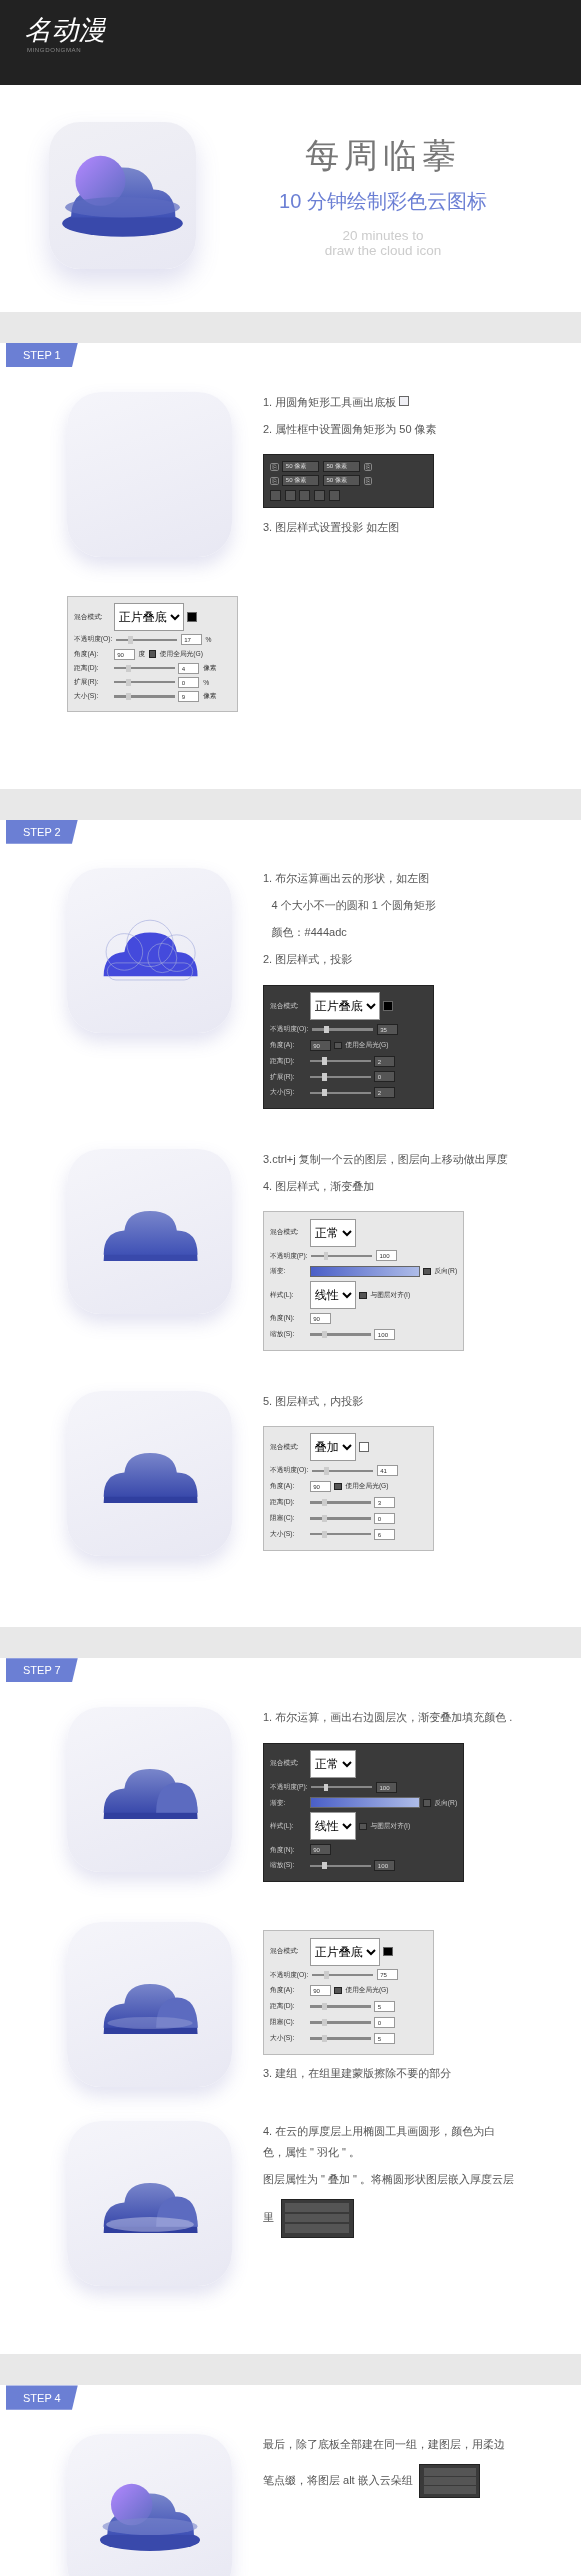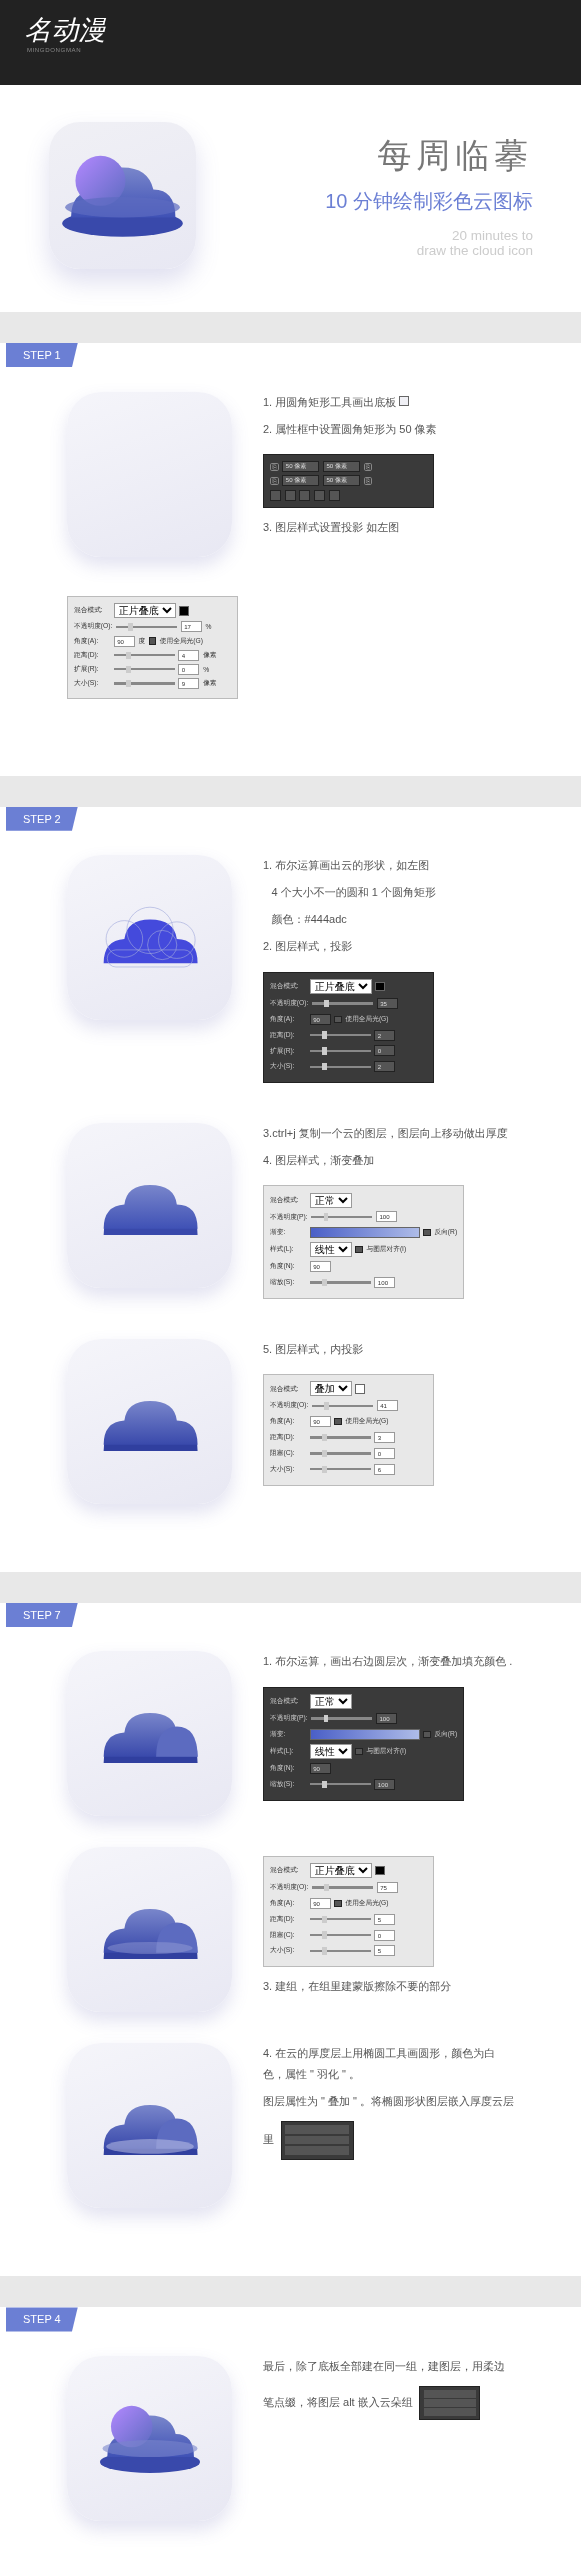--- a/index.html
+++ b/index.html
@@ -2,41 +2,41 @@
 <html style="font-size:9.8px"><head>
 <meta charset="utf-8">
 <style>
 *{margin:0;padding:0;box-sizing:border-box}
 body{background:#e8e8e8;font-family:"Microsoft YaHei",sans-serif;width:582px;margin:0 auto}
 .brand-header{background:#222;height:85px;padding:12.2px 24.5px}
 .brand-logo{color:#fff;font-size:27px;font-style:italic;font-family:"STKaiti",cursive}
 .brand-sub{color:#888;font-size:6.1px;letter-spacing:0.6px;margin-top:-2.4px;margin-left:2.4px}
 .hero{background:#fff;padding:37px 49px 43px;display:flex;align-items:center;gap:37px}
 .hero-icon{width:147px;height:147px;border-radius:31px;background:linear-gradient(160deg,#f0f0f5 0%,#e8e8f3 100%);box-shadow:0 12.2px 24.5px rgba(100,100,180,.2);position:relative;display:flex;align-items:center;justify-content:center}
-.hero-text{text-align:right;flex:1}
+.hero-text{text-align:center;flex:1}
 .hero-title{font-size:34px;color:#777;font-weight:300;letter-spacing:4.9px}
 .hero-subtitle{font-size:20px;color:#6b7fd4;margin-top:9px;font-weight:400}
 .hero-en1{font-size:13.5px;color:#ccc;margin-top:12.2px;font-weight:300}
 .hero-en2{font-size:13.5px;color:#ccc;font-weight:300}
 .spacer{height:31px}
 .section{background:#fff;padding:0 6px 37px}
 .step-tab{display:inline-block;background:#6b7fd4;color:#fff;padding:6.1px 17px;font-size:11px;font-weight:500;clip-path:polygon(0 0,100% 0,92% 100%,0 100%);margin-bottom:24.5px}
 .row{display:flex;gap:31px;padding:0 61px 31px;align-items:flex-start}
 .thumb{width:165px;height:165px;flex-shrink:0;border-radius:34px;background:linear-gradient(160deg,#f5f5fa 0%,#e8e8f3 100%);box-shadow:0 8.6px 17px rgba(100,100,180,.18);position:relative;display:flex;align-items:center;justify-content:center}
 .col{flex:1;font-size:11px;color:#555;line-height:1.9}
 .col p{margin-bottom:6.1px}
 .col .indent{padding-left:8.6px}
 .panel{background:#3a3a3a;border:0.6px solid #222;margin-top:8.6px;margin-bottom:8.6px;padding:6.1px;font-size:6.7px;color:#ccc;display:inline-block;min-width:171px}
 .panel-light{background:#e8e8e8;border:0.6px solid #bbb;color:#333}
 .panel .prow{display:flex;align-items:center;gap:3.7px;margin-bottom:3.1px}
 .panel .lbl{min-width:36px;font-size:6.7px}
 .panel input[type=text]{background:#555;border:0.6px solid #222;color:#ddd;width:37px;height:11px;font-size:6.1px;padding:0 2.4px}
 .panel-light input[type=text]{background:#fff;border:0.6px solid #999;color:#333}
 .panel .chk{width:7.3px;height:7.3px;background:#555;border:0.6px solid #222;display:inline-block}
-.panel select{background:#fff;border:0.6px solid #999;font-size:10px;height:15px}
+.panel select{background:#fff;border:0.6px solid #999;font-size:12px;height:28px}
 .panel .slider{height:2.4px;background:#888;width:61px;position:relative;margin:2.4px 0}
 .panel .slider::after{content:"";position:absolute;width:4.9px;height:7.3px;background:#ccc;top:-2.4px;left:20%}
 .panel .gradient-bar{height:11px;width:110px;background:linear-gradient(90deg,#4a5fc7,#aebce8);border:0.6px solid #666}
 .panel .icons{display:flex;gap:3.7px;margin-top:3.7px}
 .panel .icons span{width:11px;height:11px;background:#555;border:0.6px solid #222;display:inline-block}
 .link-icon{width:8.6px;height:8.6px;border:0.6px solid #888;border-radius:1.8px;display:inline-block;font-size:5.5px;text-align:center;line-height:7.3px}
 .cloud-svg{width:100%;height:100%}
 .swatch{width:9.8px;height:9.8px;display:inline-block;border:0.6px solid #666}
 </style>
 </head>

